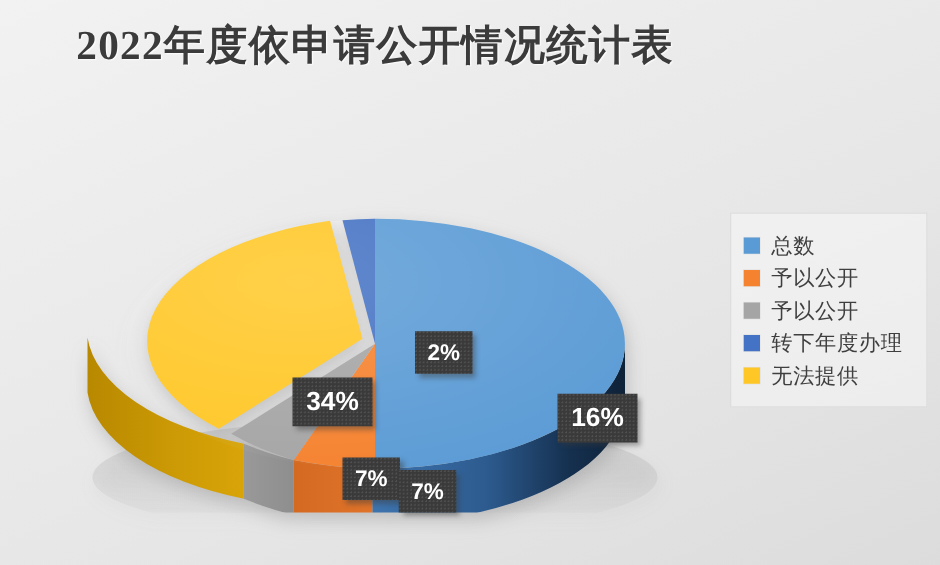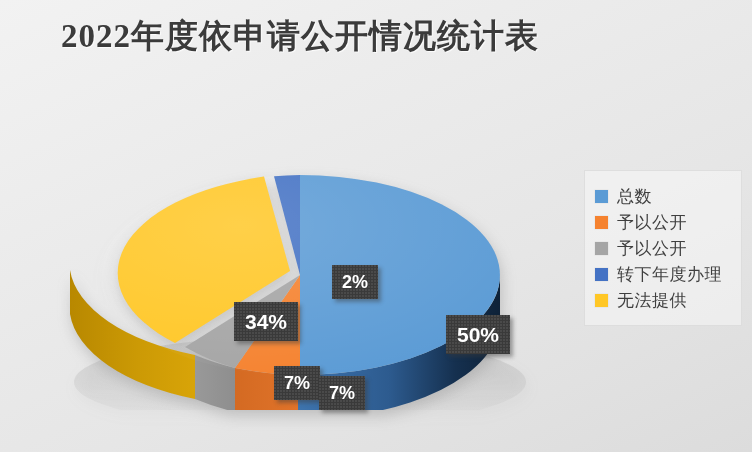--- a/index.html
+++ b/index.html
@@ -158,21 +158,21 @@
 
       <path d="M 234,165 L 169,258 A 200,100 0 0 1 119,237 Z" fill="#A5A5A5"></path>
 
       <path d="M 224,161 L 109,233 A 200,100 0 0 1 198,66.6 Z" fill="#FFC726"></path>
 
       <path d="M 234,165 L 208,66.2 A 200,100 0 0 1 234,65 Z" fill="#4472C4"></path>
 
       <ellipse cx="234" cy="165" rx="200" ry="100" fill="url(#topGloss)"></ellipse>
     </svg>
 
-    <div class="data-label dl-50">50%</div>
+    <div class="data-label dl-50">16%</div>
     <div class="data-label dl-34">34%</div>
     <div class="data-label dl-7a">7%</div>
     <div class="data-label dl-7b">7%</div>
     <div class="data-label dl-2">2%</div>
   </div>
 
   <div id="legend">
     <div class="legend-item">
       <span class="legend-swatch" style="background:#5B9BD5"></span>
       <span class="legend-label">总数</span>

